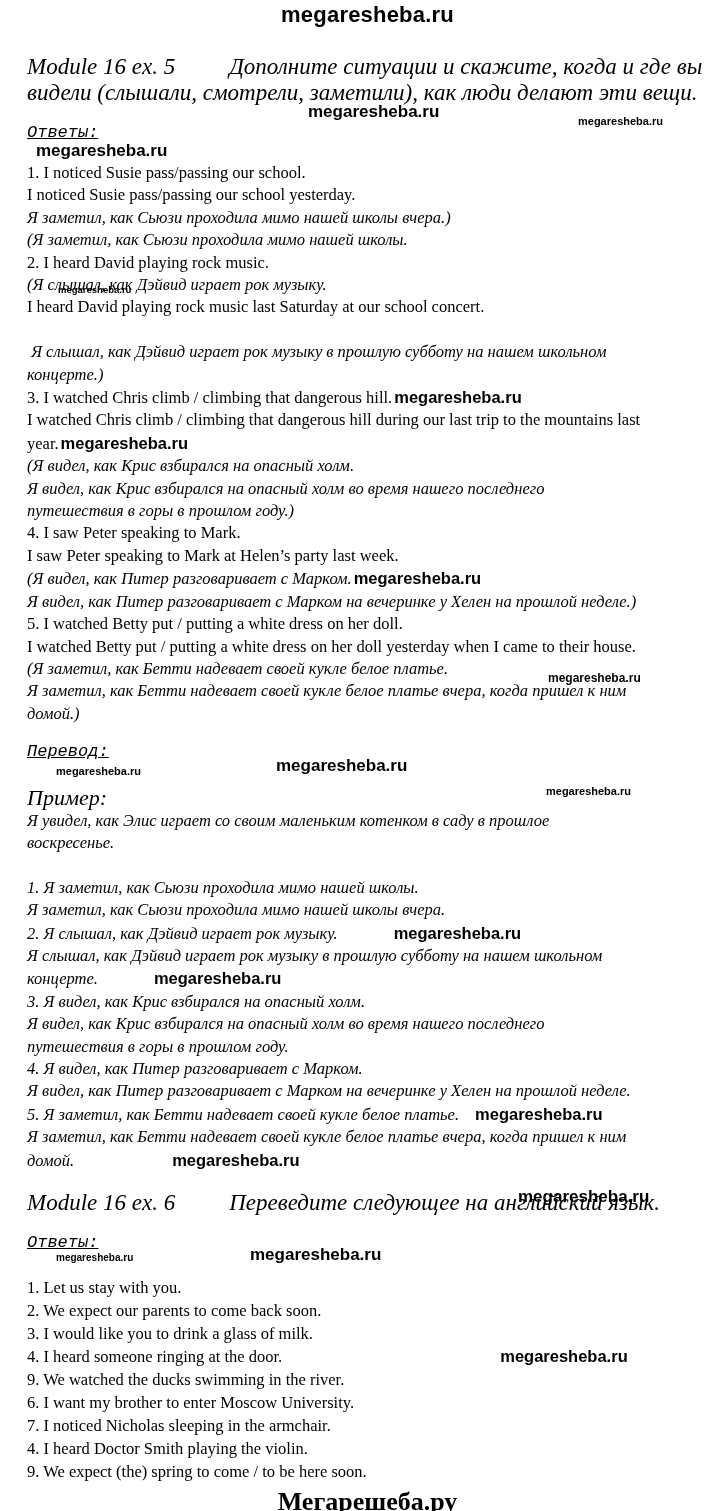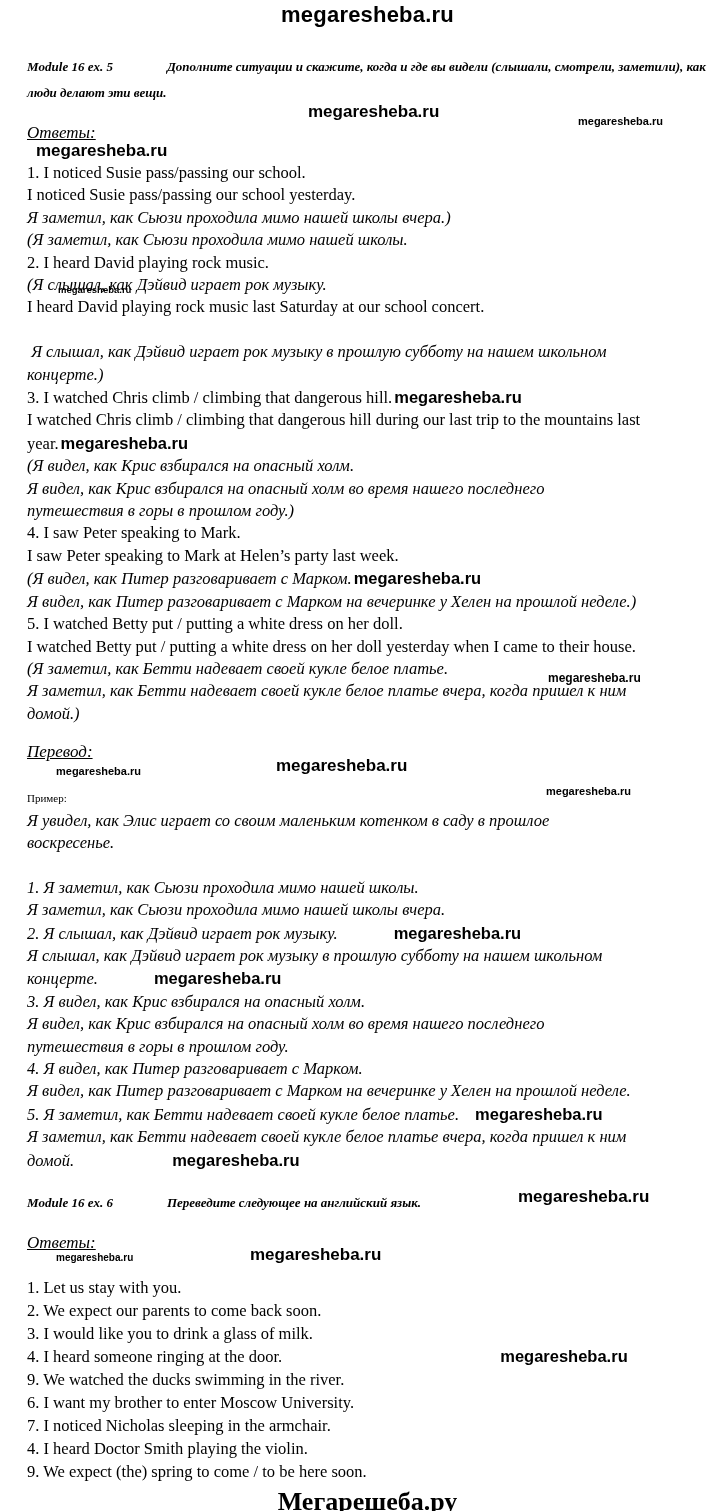--- a/index.html
+++ b/index.html
@@ -2,25 +2,25 @@
 <html><head>
 <meta charset="utf-8">
 <style>
   * { box-sizing: border-box; }
   html, body { margin: 0; padding: 0; background: #ffffff; }
   body { width: 720px; color: #000; font-family: "Liberation Serif", serif; }
   .doc { position: relative; width: 720px; height: 1511px; overflow: hidden; padding: 0 12px 0 27px; background: #fff; }
 
   .top-wm { padding-top: 2px; text-align: center; font-family: "Liberation Sans", sans-serif; font-weight: bold; font-size: 22px; line-height: 26px; letter-spacing: .2px; }
 
-  .task-line { margin: 26px 0 0 0; font-weight: bold; font-style: italic; font-size: 13px; line-height: 26px; }
+  .task-line { margin: 26px 0 0 0; font-weight: normal; font-style: italic; font-size: 23px; line-height: 26px; }
   .task-line.ex6 { margin-top: 18px; }
   .module-label { margin-right: 54px; }
 
-  .label-underline { margin: 14px 0 0 0; font-style: italic; font-size: 17px; line-height: 26px; text-decoration: underline; }
+  .label-underline { margin: 14px 0 0 0; font-style: italic; font-size: 17px; line-height: 26px; text-decoration: underline; font-family: Liberation Mono, monospace; }
   .label-underline.perevod { }
 
   .lines { margin-top: 16px; }
   .lines.tight { margin-top: 0; }
   .line { margin: 0; min-height: 22.4px; line-height: 22.4px; font-size: 16.5px; white-space: pre-wrap; }
   .line.it { font-style: italic; }
   .ex6-lines .line { min-height: 23px; line-height: 23px; }
 
   .wm { font-family: "Liberation Sans", sans-serif; font-weight: bold; }
   .wm-inline { font-size: 16.5px; margin-left: 2px; font-style: normal; }
@@ -38,21 +38,21 @@
   .fw-e { top: 672px;  left: 548px; font-size: 12px; }
   .fw-f { top: 766px;  left: 56px;  font-size: 11px; }
   .fw-g { top: 757px;  left: 276px; font-size: 17px; }
   .fw-h { top: 786px;  left: 546px; font-size: 11px; }
   .fw-i { top: 1188px; left: 518px; font-size: 17px; }
   .fw-j { top: 1253px; left: 56px;  font-size: 10px; }
   .fw-k { top: 1246px; left: 250px; font-size: 17px; }
 
   .wm-row { height: 22px; }
   .wm-row.row2 { height: 20px; }
-  .example-label { margin: 0; font-size: 11px; line-height: 22.4px; }
+  .example-label { margin: 0; font-style: italic; font-size: 22px; line-height: 22.4px; }
 
   .bottom-title { margin-top: 4px; text-align: center; font-weight: bold; font-size: 26px; line-height: 30px; font-family: "Liberation Serif", serif; }
 </style>
 </head>
 <body>
 
 <div class="doc">
 
   <div class="wm fw fw-a">megaresheba.ru</div>
   <div class="wm fw fw-b">megaresheba.ru</div>

